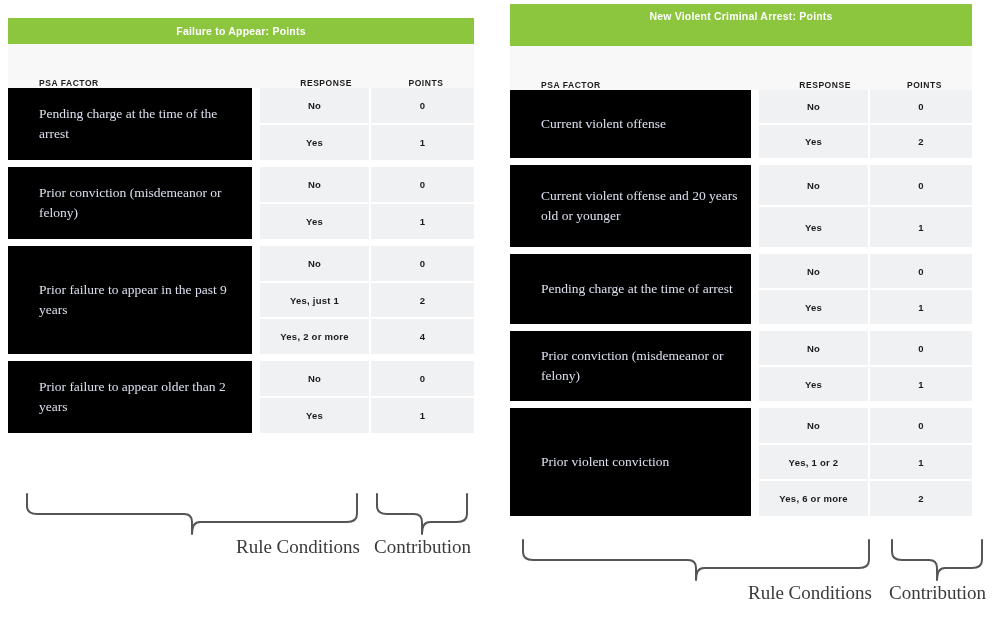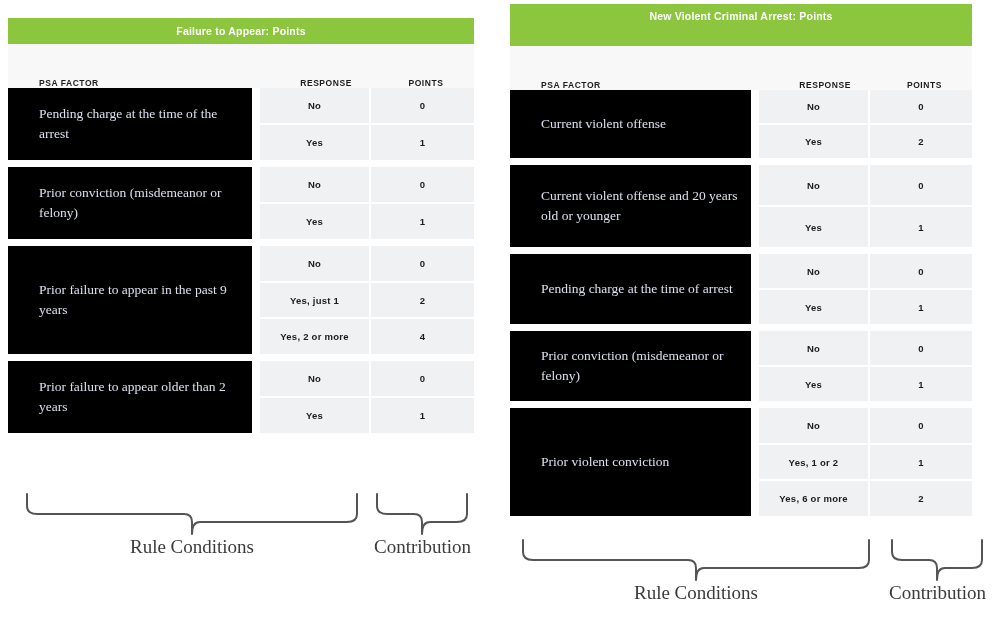--- a/index.html
+++ b/index.html
@@ -103,21 +103,21 @@
   }
   .rp-cell.resp { border-right: 2px solid #ffffff; }
 
   
   .brace-group { position: absolute; }
   .brace-svg { display: block; }
   .brace-label {
     font-family: "Liberation Serif", serif;
     font-size: 19px;
     color: #3b3b3b;
-    text-align: center;
+    text-align: right;
     white-space: nowrap;
   }
 
   #braces-fta  { left: 8px;  top: 492px; }
   #braces-nvca { left: 510px; top: 538px; }
 
   .brace-slot { position: absolute; }
 </style>
 </head>
 <body>

